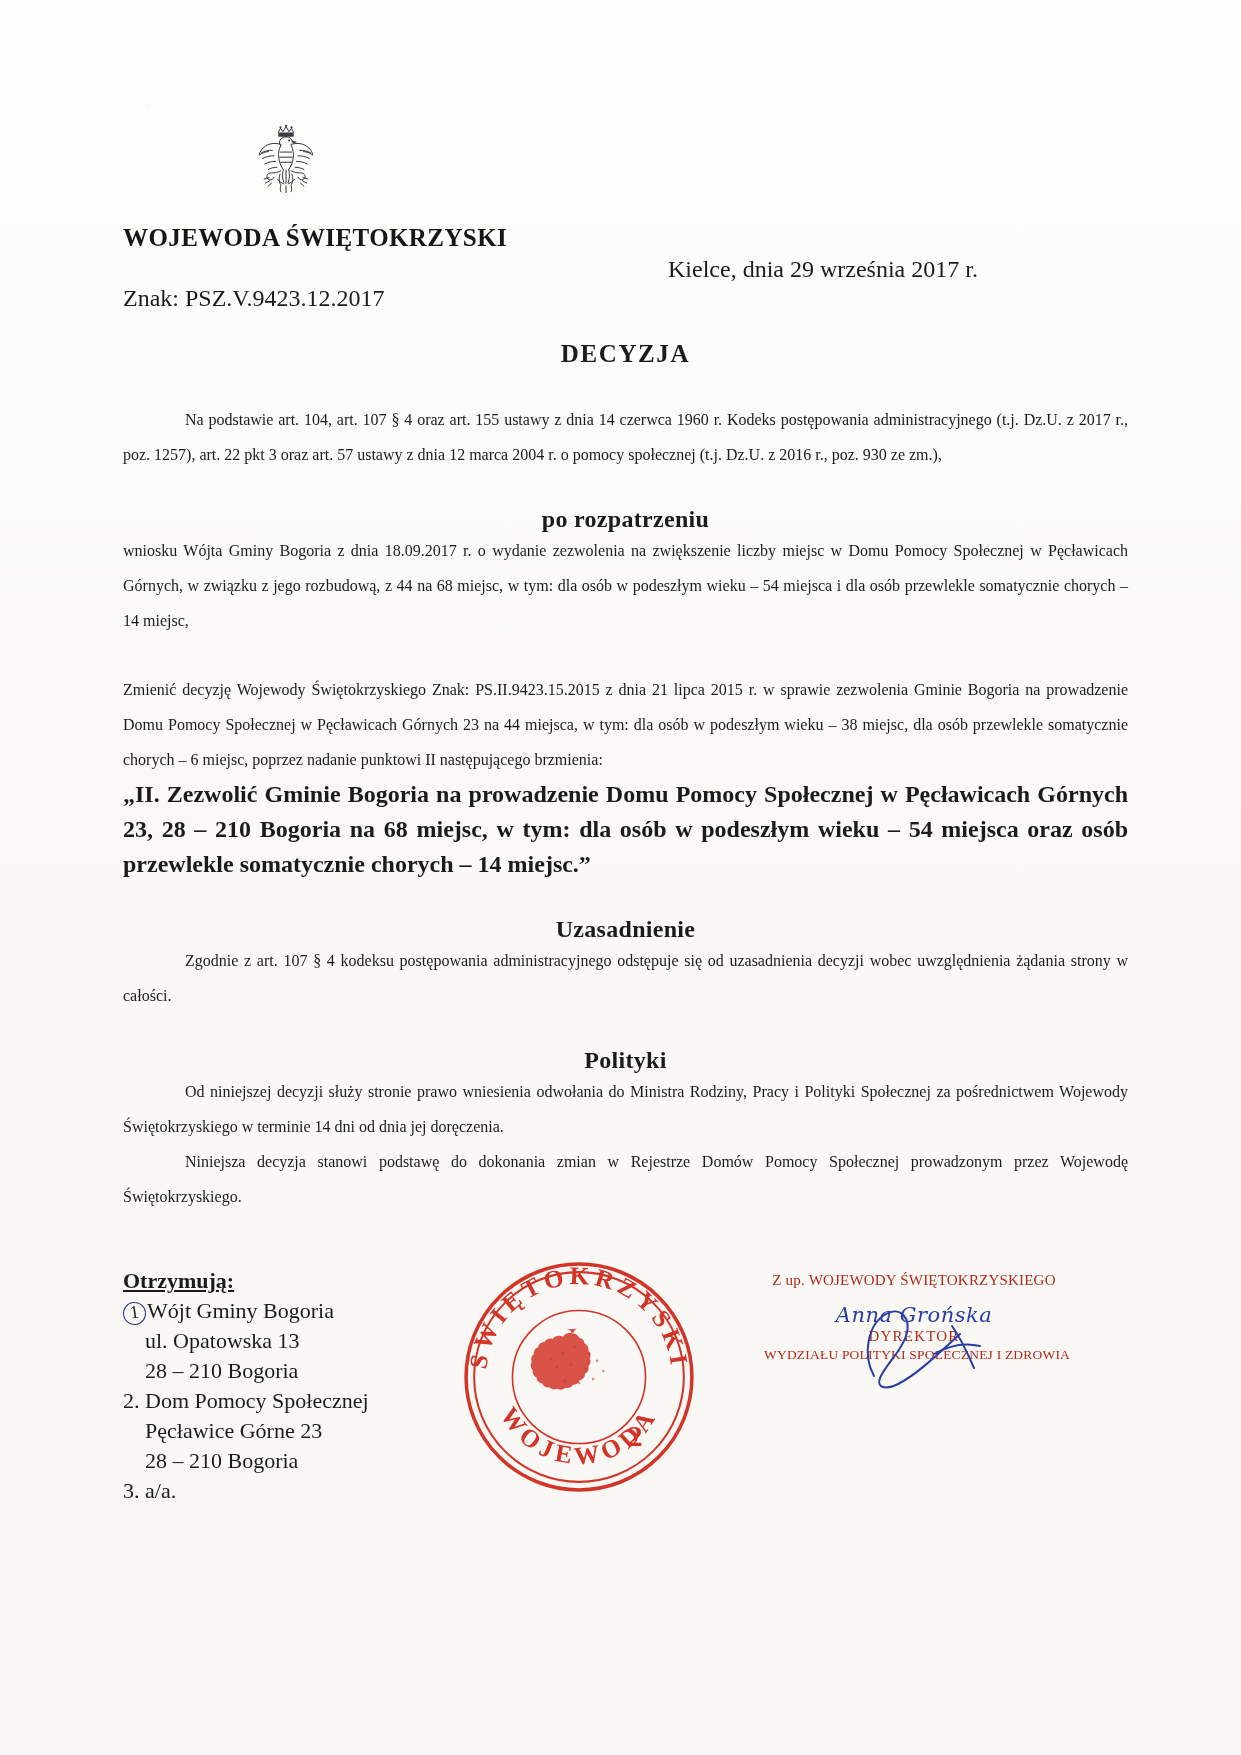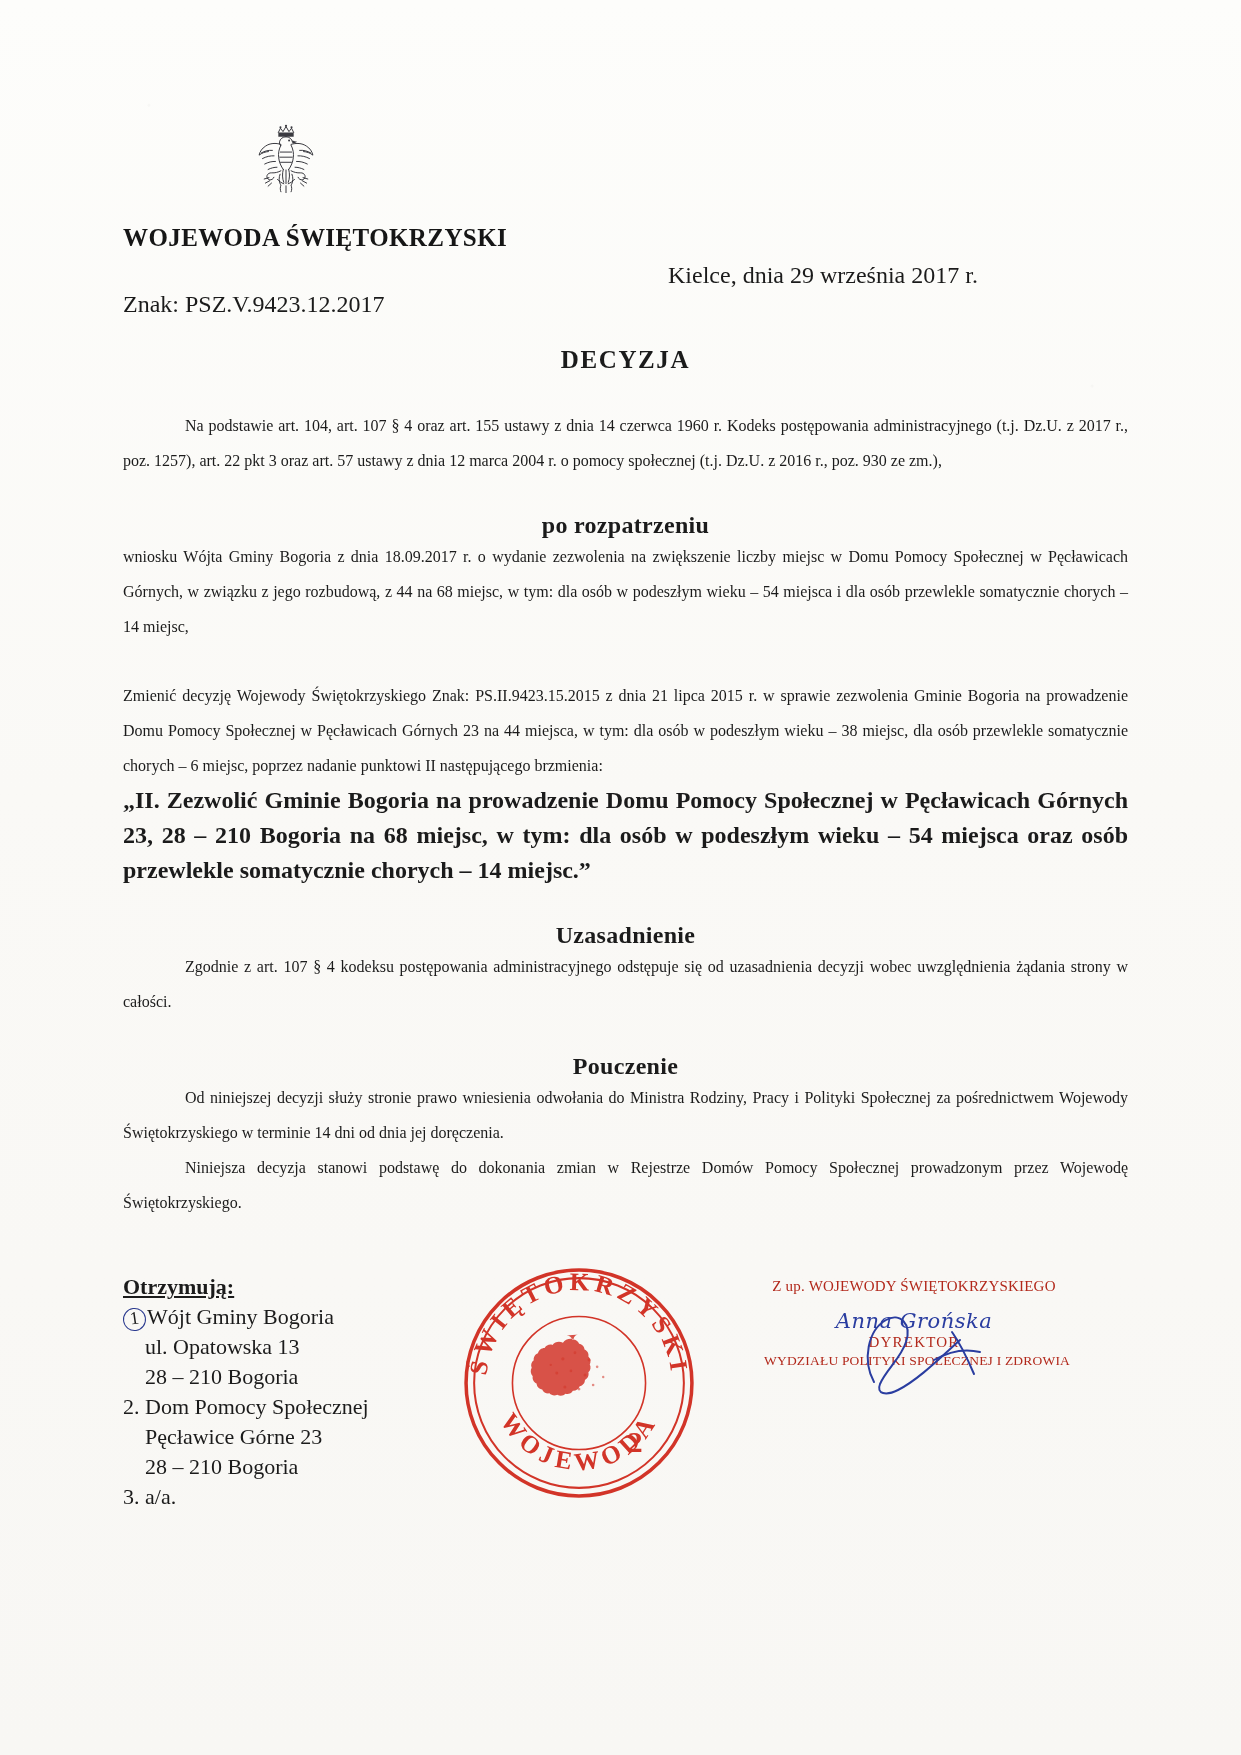--- a/index.html
+++ b/index.html
@@ -54,21 +54,21 @@
   .office-title {
     margin-top: 14px;
     font-size: 25px;
     font-weight: bold;
     letter-spacing: 0.4px;
     color: #161616;
   }
   .meta-row {
     position: relative;
     height: 66px;
-    margin-top: 10px;
+    margin-top: 4px;
   }
   .doc-date {
     position: absolute;
     left: 545px;
     top: 0;
     font-size: 24px;
   }
   .doc-ref {
     position: absolute;
     left: 0;
@@ -272,21 +272,21 @@
     <p class="para">Zmienić decyzję Wojewody Świętokrzyskiego Znak: PS.II.9423.15.2015 z dnia 21 lipca 2015 r. w sprawie zezwolenia Gminie Bogoria na prowadzenie Domu Pomocy Społecznej w Pęcławicach Górnych 23 na 44 miejsca, w tym: dla osób w podeszłym wieku – 38 miejsc, dla osób przewlekle somatycznie chorych – 6 miejsc, poprzez nadanie punktowi II następującego brzmienia:</p>
     <p class="bold-quote">„II. Zezwolić Gminie Bogoria na prowadzenie Domu Pomocy Społecznej w Pęcławicach Górnych 23, 28 – 210 Bogoria na 68 miejsc, w tym: dla osób w podeszłym wieku – 54 miejsca oraz osób przewlekle somatycznie chorych – 14 miejsc.”</p>
 
     <div class="gap-md"></div>
 
     <div class="center-head">Uzasadnienie</div>
     <p class="para indent">Zgodnie z art. 107 § 4 kodeksu postępowania administracyjnego odstępuje się od uzasadnienia decyzji wobec uwzględnienia żądania strony w całości.</p>
 
     <div class="gap-md"></div>
 
-    <div class="center-head">Pouczenie</div>
+    <div class="center-head">Polityki</div>
     <p class="para indent">Od niniejszej decyzji służy stronie prawo wniesienia odwołania do Ministra Rodziny, Pracy i Polityki Społecznej za pośrednictwem Wojewody Świętokrzyskiego w terminie 14 dni od dnia jej doręczenia.</p>
     <p class="para indent">Niniejsza decyzja stanowi podstawę do dokonania zmian w Rejestrze Domów Pomocy Społecznej prowadzonym przez Wojewodę Świętokrzyskiego.</p>
 
     <div class="footer-zone">
 
       <div class="recipients">
         <div class="recipients-title">Otrzymują:</div>
         <div>
           <div class="recip-item"><span class="circled-one">1</span><span>Wójt Gminy Bogoria</span></div>
           <div class="recip-sub">ul. Opatowska 13</div>

